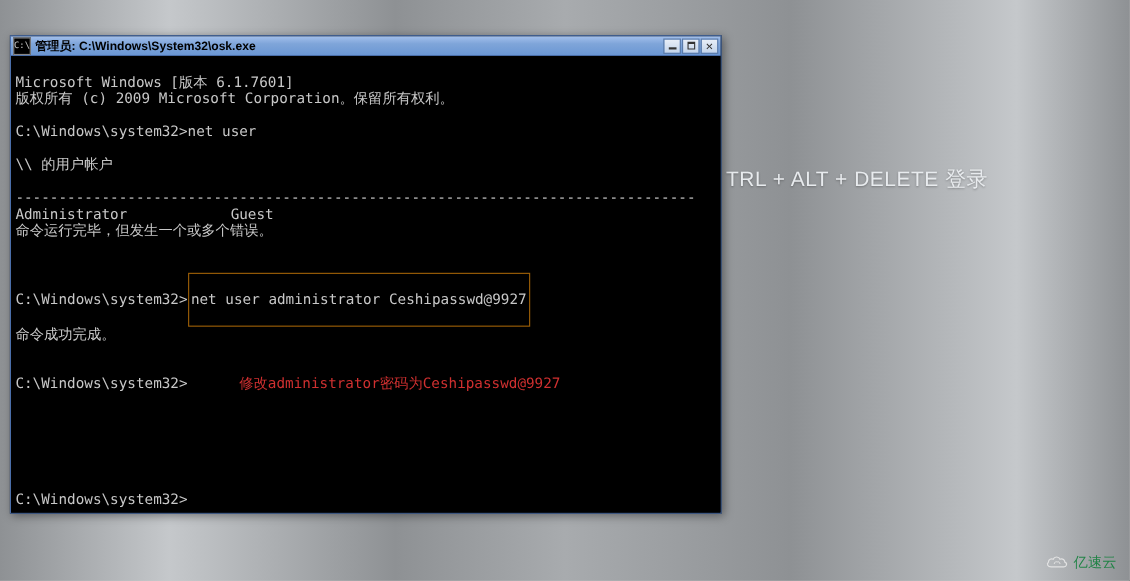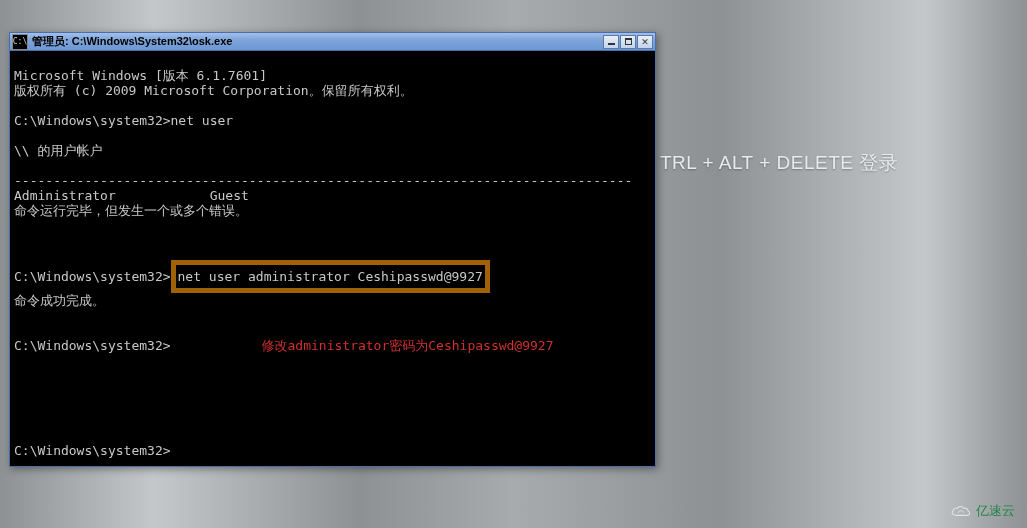--- a/index.html
+++ b/index.html
@@ -79,28 +79,26 @@
       font-size: 13px;
       line-height: 15px;
       padding: 2px 4px;
       height: calc(100% - 18px);
       white-space: pre;
       position: relative;
     }
     .cmd-line { white-space: pre; }
     .hr-line { color: #c8c8c8; letter-spacing: 0; overflow: hidden; }
     .red-box {
-      border: 5px solid #a16207;
-      padding: 4px 2px;
+      border: 1px solid #a16207;
+      padding: 16px 2px;
       display: inline-block;
-      margin-top: 12px;
     }
     .red-annotation {
       color: #d03030;
-      margin-left: 44px;
     }
     .bg-text {
       position: absolute;
       left: 660px;
       top: 150px;
       color: #e8ebee;
       font-family: "Microsoft YaHei", "Segoe UI", sans-serif;
       font-size: 19px;
       letter-spacing: 0.5px;
       text-shadow: 0 1px 2px rgba(0,0,0,0.3);

